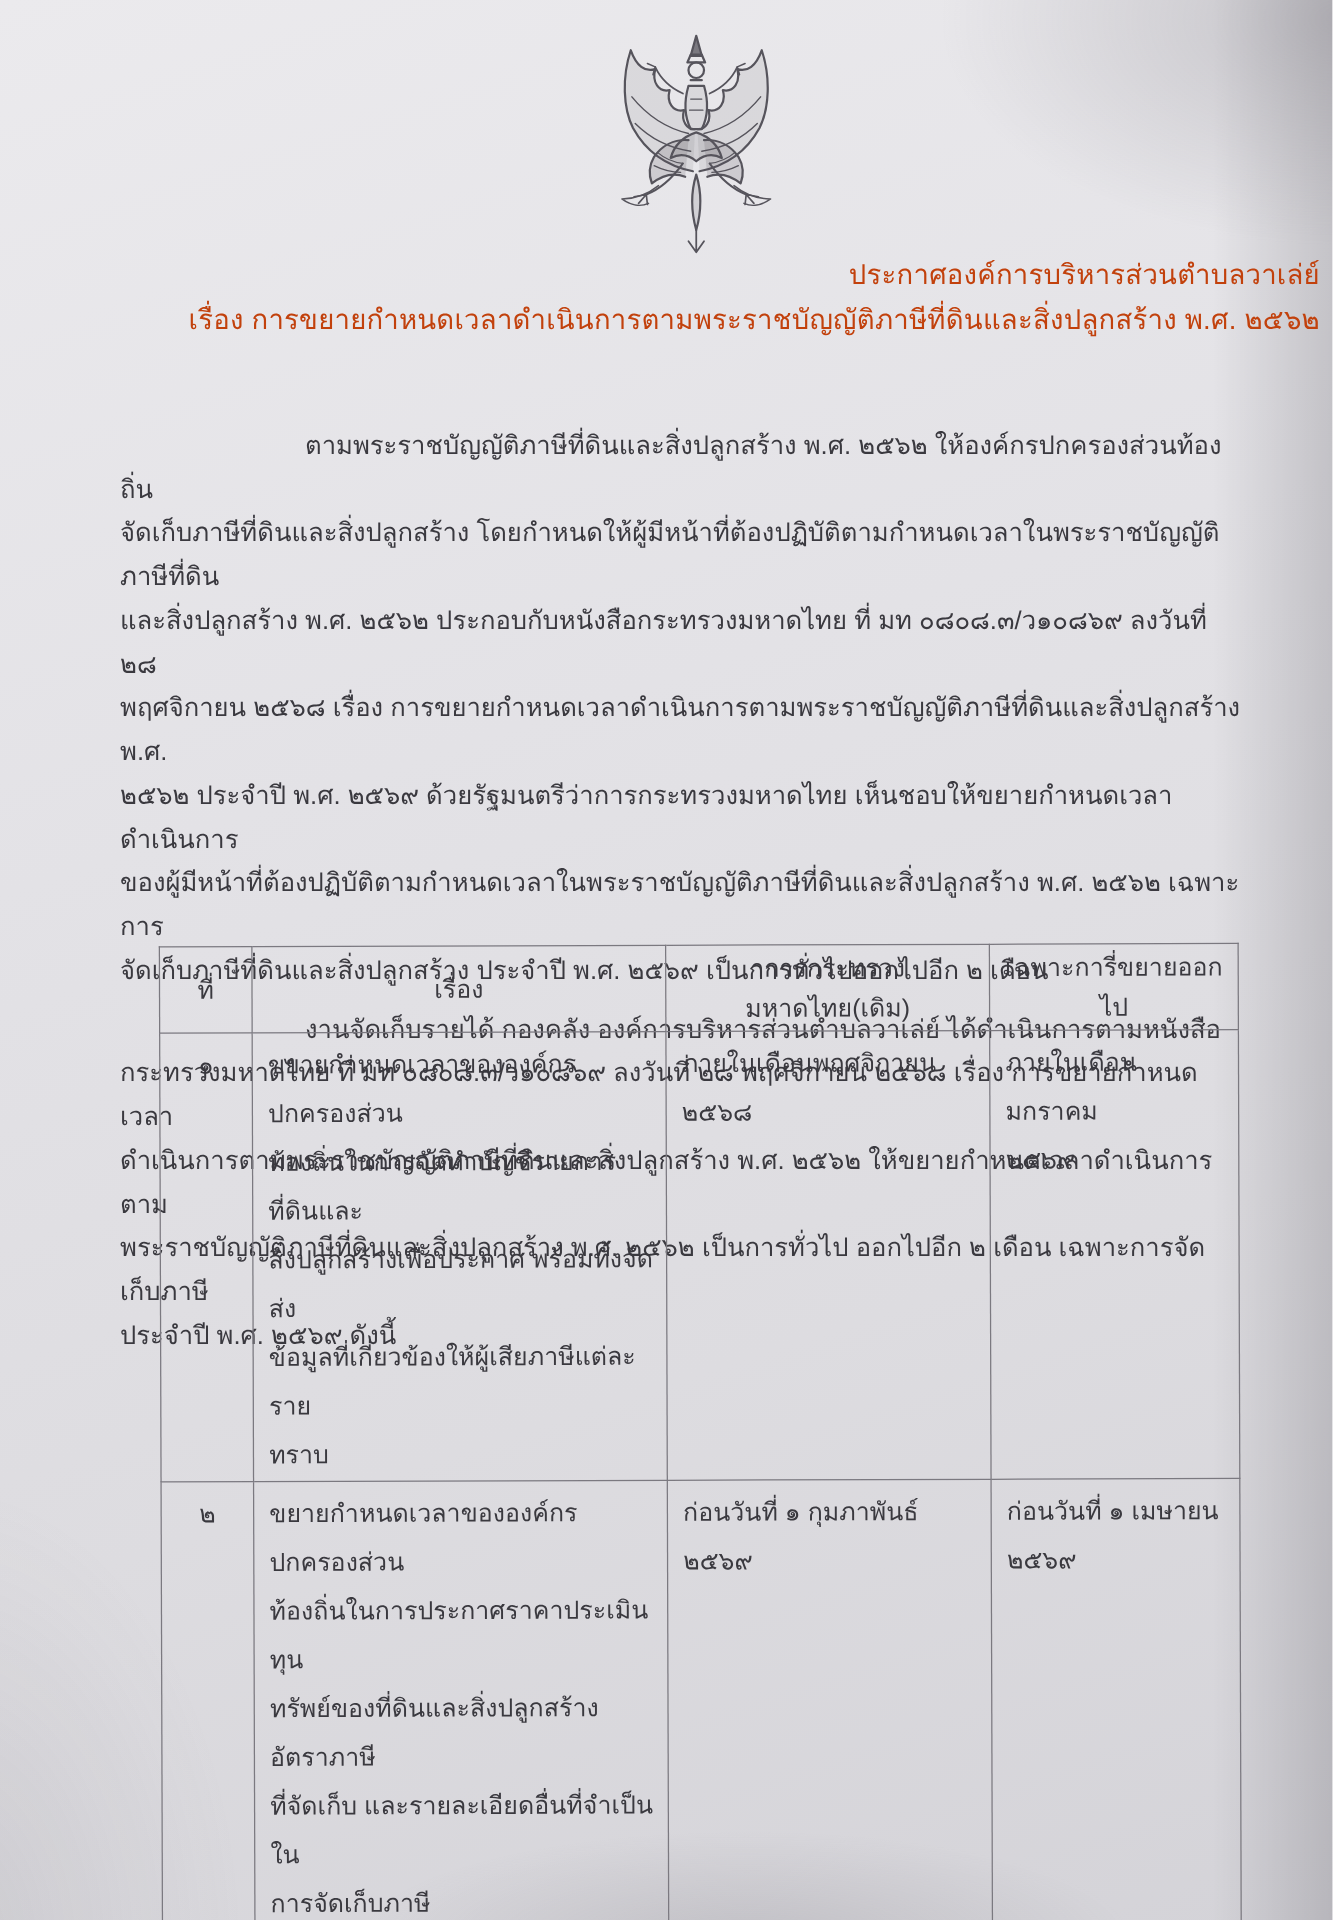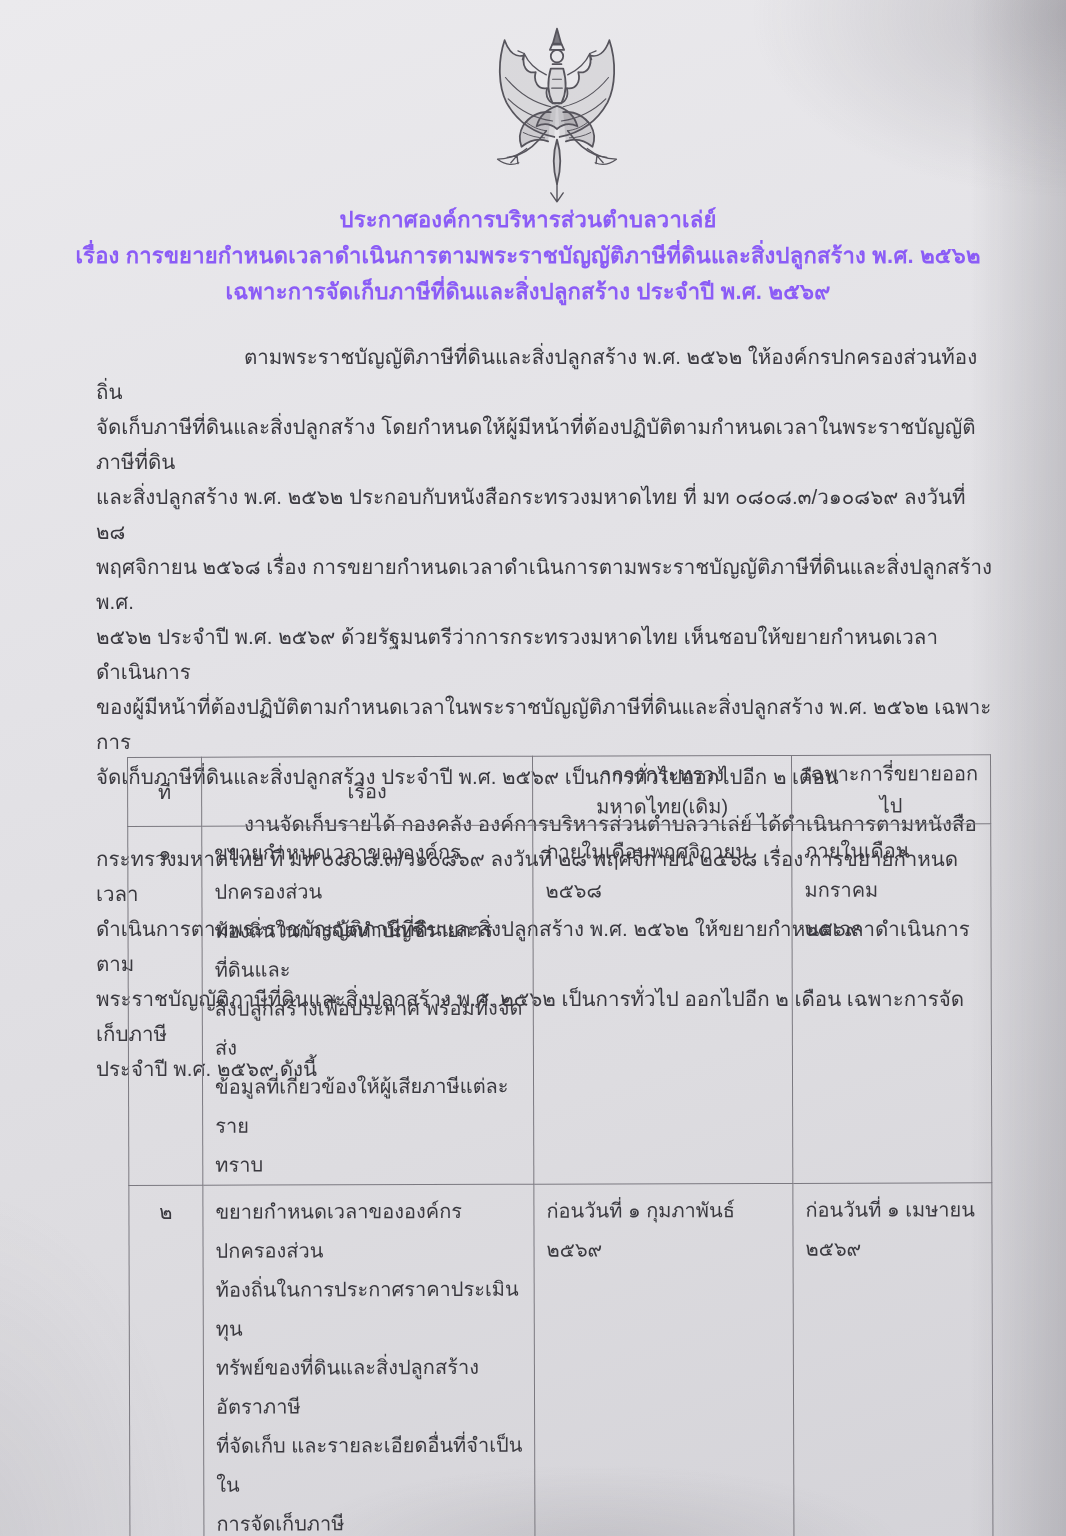--- a/index.html
+++ b/index.html
@@ -23,25 +23,25 @@
   .emblem {
     position: absolute;
     left: 468px; top: 26px;
     width: 178px; height: 182px;
   }
 
   
   .title-block {
     position: absolute;
     top: 202px; left: 0; right: 10px;
-    text-align: center;
+    text-align: right;
     font-size: 22px;
-    font-weight: 700;
+    font-weight: 400;
     line-height: 36px;
-    color: #8b5cf6;
+    color: #c2410c;
     letter-spacing: 0.2px;
   }
 
   
   .bodytext {
     position: absolute;
     left: 84px; top: 327px;
     width: 924px;
     font-size: 20.5px;
     line-height: 35px;
@@ -127,21 +127,20 @@
       <path d="M100,90 C88,94 80,102 77,113 C85,109 93,110 100,116 C107,110 115,109 123,113 C120,102 112,94 100,90 Z" fill="rgba(86,84,92,0.15)"></path>
 
       <path d="M100,128 C95,144 95,160 100,178 C105,160 105,144 100,128 Z" fill="rgba(86,84,92,0.15)"></path>
       <path d="M100,178 v18 M93,188 l7,10 l7,-10" stroke-width="1.6"></path>
     </g>
   </svg>
 
   <div class="title-block">
     <div>ประกาศองค์การบริหารส่วนตำบลวาเล่ย์</div>
     <div>เรื่อง การขยายกำหนดเวลาดำเนินการตามพระราชบัญญัติภาษีที่ดินและสิ่งปลูกสร้าง พ.ศ. ๒๕๖๒</div>
-    <div>เฉพาะการจัดเก็บภาษีที่ดินและสิ่งปลูกสร้าง ประจำปี พ.ศ. ๒๕๖๙</div>
   </div>
 
   <div class="bodytext">
     <p>ตามพระราชบัญญัติภาษีที่ดินและสิ่งปลูกสร้าง พ.ศ. ๒๕๖๒ ให้องค์กรปกครองส่วนท้องถิ่น
 จัดเก็บภาษีที่ดินและสิ่งปลูกสร้าง โดยกำหนดให้ผู้มีหน้าที่ต้องปฏิบัติตามกำหนดเวลาในพระราชบัญญัติภาษีที่ดิน
 และสิ่งปลูกสร้าง พ.ศ. ๒๕๖๒ ประกอบกับหนังสือกระทรวงมหาดไทย ที่ มท ๐๘๐๘.๓/ว๑๐๘๖๙ ลงวันที่ ๒๘
 พฤศจิกายน ๒๕๖๘ เรื่อง การขยายกำหนดเวลาดำเนินการตามพระราชบัญญัติภาษีที่ดินและสิ่งปลูกสร้าง พ.ศ.
 ๒๕๖๒ ประจำปี พ.ศ. ๒๕๖๙ ด้วยรัฐมนตรีว่าการกระทรวงมหาดไทย เห็นชอบให้ขยายกำหนดเวลาดำเนินการ
 ของผู้มีหน้าที่ต้องปฏิบัติตามกำหนดเวลาในพระราชบัญญัติภาษีที่ดินและสิ่งปลูกสร้าง พ.ศ. ๒๕๖๒ เฉพาะการ
 จัดเก็บภาษีที่ดินและสิ่งปลูกสร้าง ประจำปี พ.ศ. ๒๕๖๙ เป็นการทั่วไปออกไปอีก ๒ เดือน</p>

